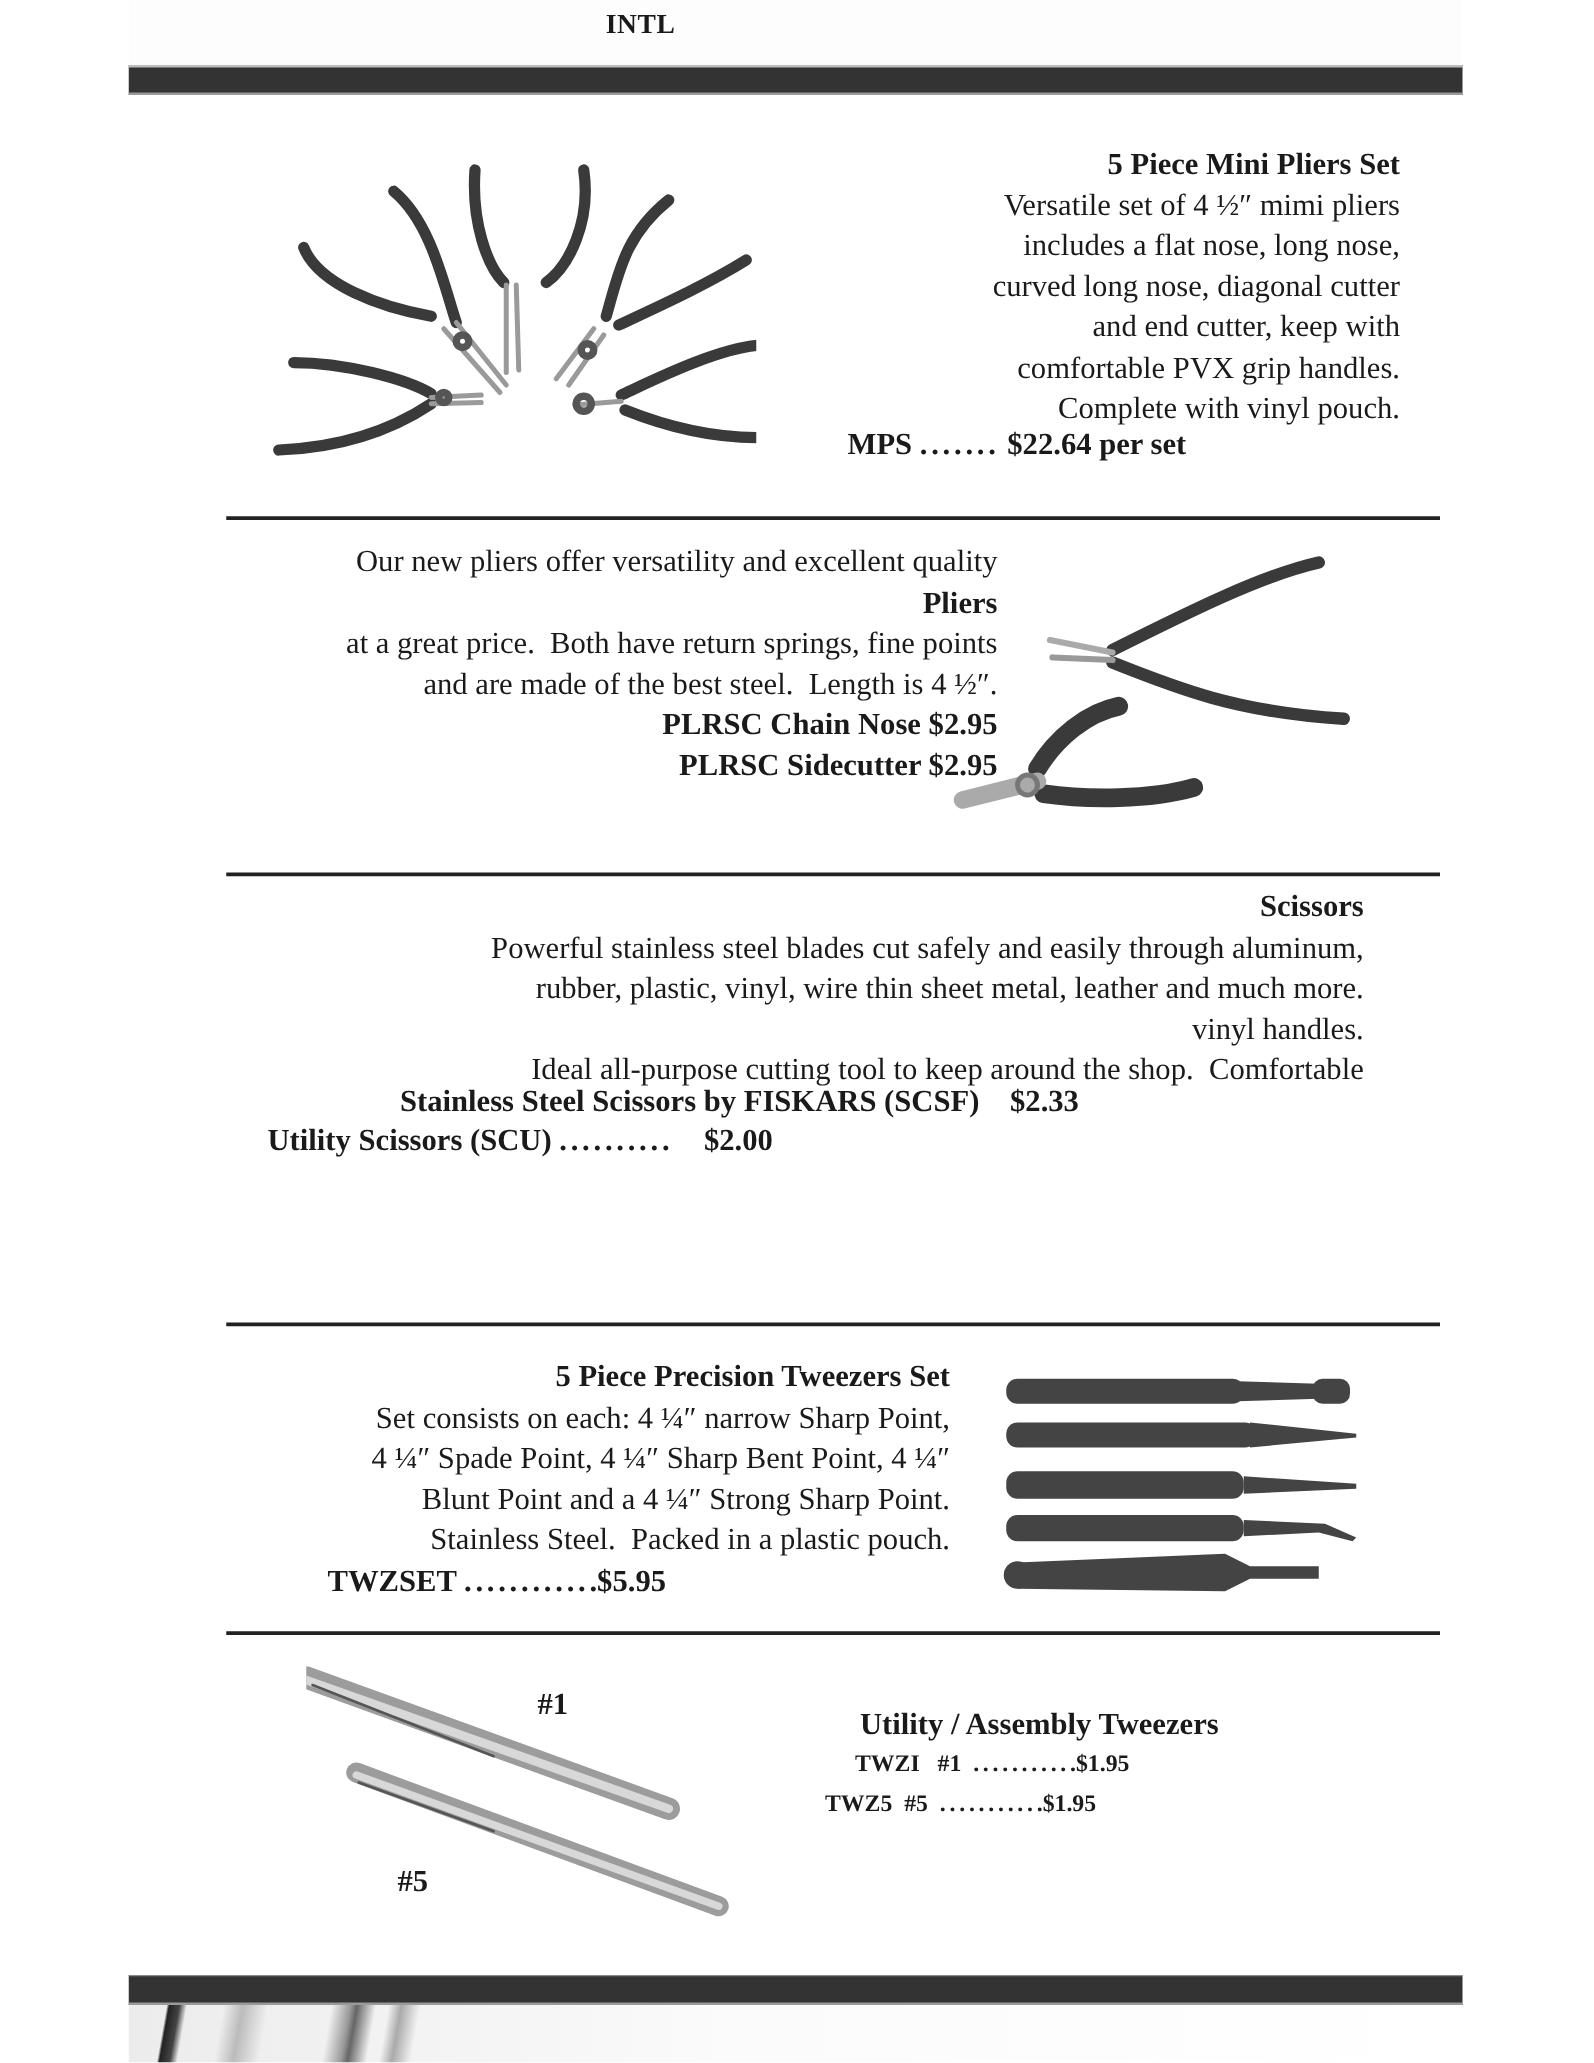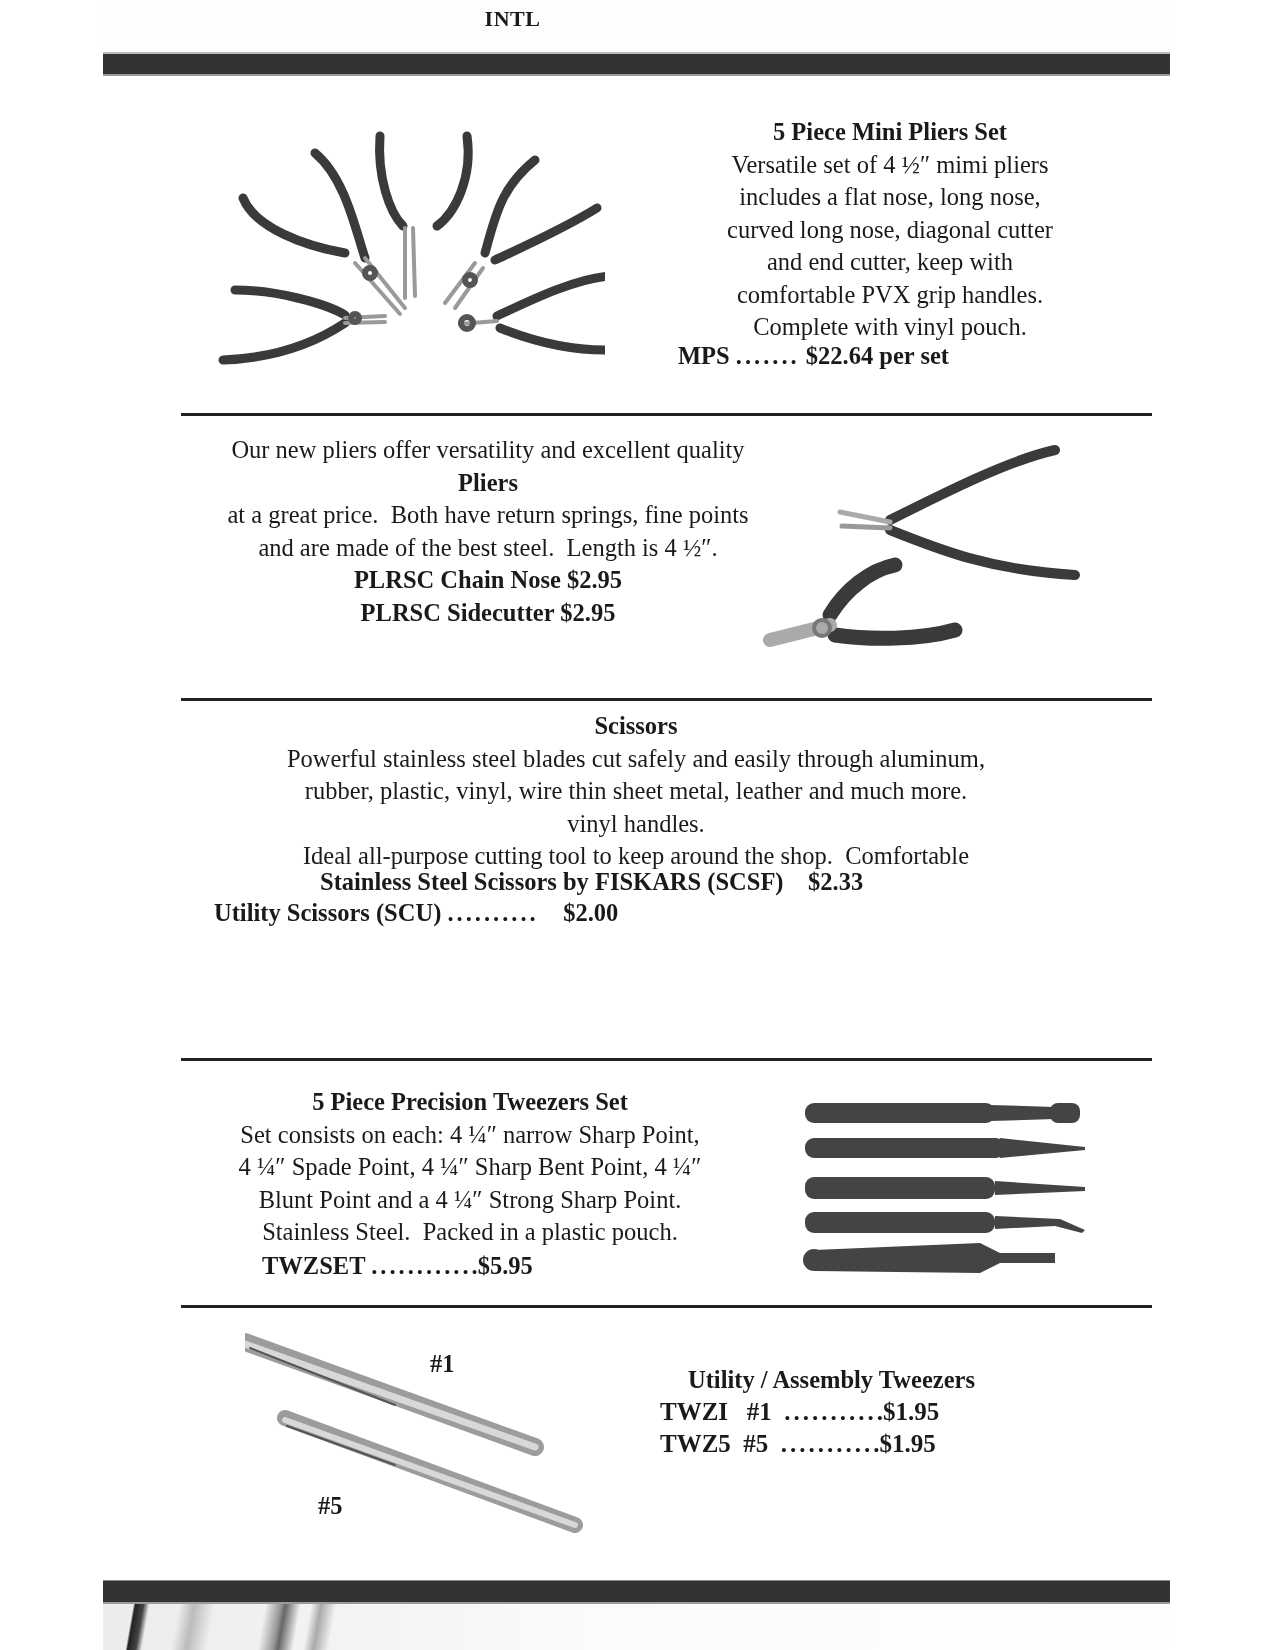--- a/index.html
+++ b/index.html
@@ -5,21 +5,21 @@
   html, body { margin:0; padding:0; background:#ffffff; }
   body { width:1275px; height:1650px; position:relative; overflow:hidden;
          font-family:"Liberation Serif","DejaVu Serif",serif; color:#1a1a1a; }
   .abs { position:absolute; }
   .header-bg { left:103px; top:0; width:1067px; height:52px; background:#fdfdfd; }
   .header-title { left:0; width:1025px; top:6px; text-align:center; font-weight:bold;
                   font-size:22px; letter-spacing:0.5px; }
   .top-bar { left:103px; top:52px; width:1067px; height:24px; background:#333333;
              border-top:2px solid #bdbdbd; border-bottom:2px solid #9a9a9a; box-sizing:border-box; }
   .divider { left:181px; width:971px; height:3px; background:#222222; }
-  .block { text-align:center; font-size:24.5px; line-height:32.5px; }
+  .block { text-align:right; font-size:24.5px; line-height:32.5px; }
   .block .t { font-weight:bold; }
   .b { font-weight:bold; }
   .line { display:block; white-space:pre; }
   .img { display:block; }
   .bottom-bar { left:103px; top:1580px; width:1067px; height:24px; background:#333333;
                 border-top:1px solid #8a8a8a; border-bottom:2px solid #9a9a9a; box-sizing:border-box; }
   .bottom-photo { left:103px; top:1604px; width:1067px; height:46px;
      background:
        linear-gradient(100deg, transparent 0px, transparent 30px, #222 32px, #444 40px, transparent 46px,
                        transparent 75px, #bbb 90px, transparent 110px,
@@ -172,17 +172,17 @@
       <path d="M40 88 L330 195" stroke="#9c9c9c" stroke-width="16"></path>
       <path d="M40 90 L330 195" stroke="#d8d8d8" stroke-width="6"></path>
       <path d="M42 96 L150 135" stroke="#555" stroke-width="2"></path>
     </g>
   </g>
 </svg>
 <div class="abs b" style="left:430px;top:1350px;font-size:24.5px">#1</div>
 <div class="abs b" style="left:318px;top:1492px;font-size:24.5px">#5</div>
 
 <div class="abs b" style="left:688px;top:1364px;font-size:24.5px;line-height:32px">Utility / Assembly Tweezers</div>
-<div class="abs b" style="left:660px;top:1396px;font-size:25px;line-height:32px;white-space:pre"><span>TWZI</span>   <span>#1</span>  <span class="dots">..........</span><span>.$1.95</span></div>
-<div class="abs b" style="left:660px;top:1428px;font-size:25px;line-height:32px;white-space:pre"><span>TWZ5</span>  <span>#5</span>  <span class="dots">..........</span><span>.$1.95</span></div>
+<div class="abs b" style="left:684px;top:1396px;font-size:19px;line-height:32px;white-space:pre"><span>TWZI</span>   <span>#1</span>  <span class="dots">..........</span><span>.$1.95</span></div>
+<div class="abs b" style="left:660px;top:1428px;font-size:19px;line-height:32px;white-space:pre"><span>TWZ5</span>  <span>#5</span>  <span class="dots">..........</span><span>.$1.95</span></div>
 
 <div class="abs bottom-bar"></div>
 <div class="abs bottom-photo"></div>
 
 </body></html>

